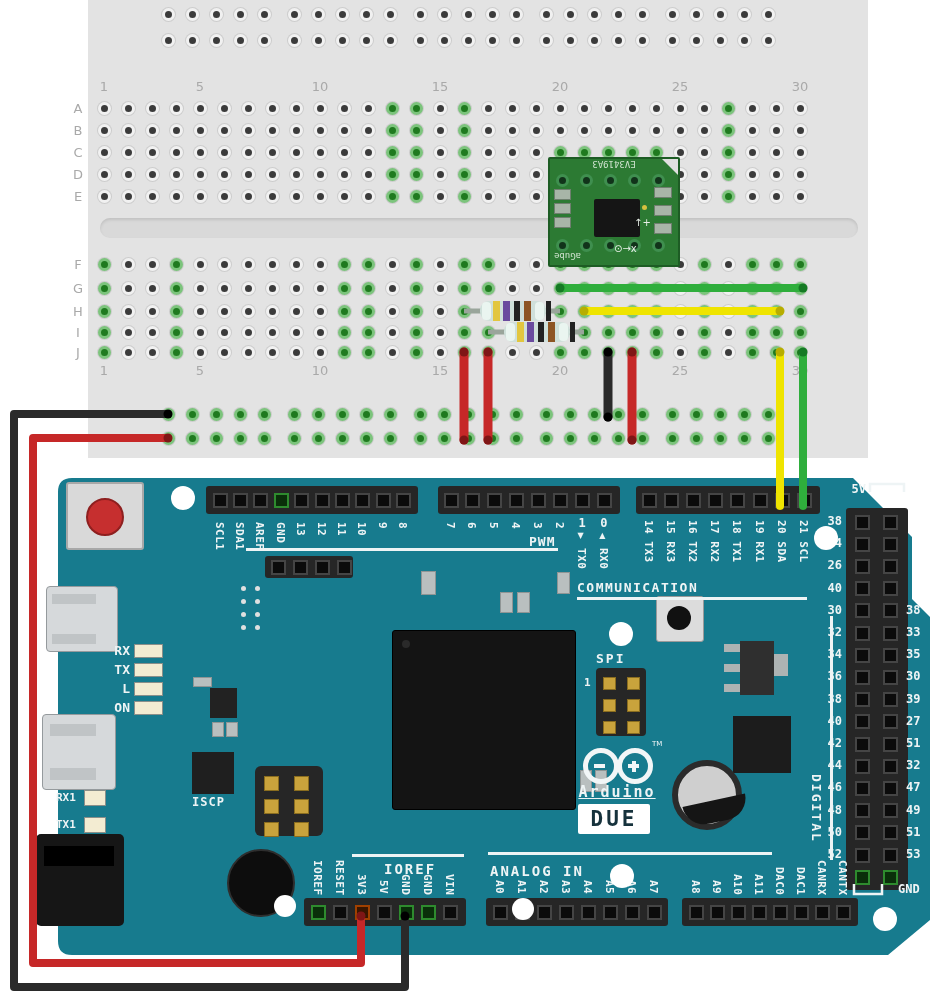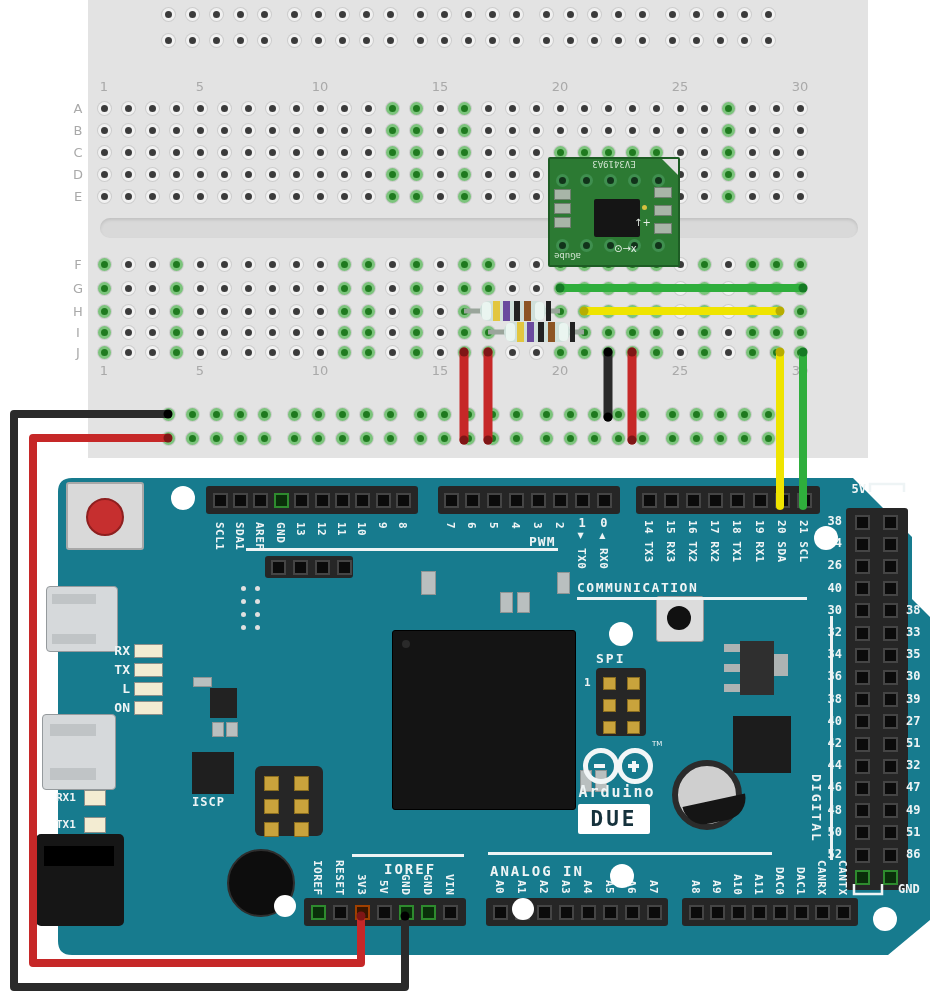--- a/index.html
+++ b/index.html
@@ -574,21 +574,21 @@
       <div class="hlbl abs" style="left: 906px; top: 625px; z-index: 5;">33</div>
       <div class="hlbl abs" style="left: 906px; top: 647.2px; z-index: 5;">35</div>
       <div class="hlbl abs" style="left: 906px; top: 669.4px; z-index: 5;">30</div>
       <div class="hlbl abs" style="left: 906px; top: 691.6px; z-index: 5;">39</div>
       <div class="hlbl abs" style="left: 906px; top: 713.8px; z-index: 5;">27</div>
       <div class="hlbl abs" style="left: 906px; top: 736px; z-index: 5;">51</div>
       <div class="hlbl abs" style="left: 906px; top: 758.2px; z-index: 5;">32</div>
       <div class="hlbl abs" style="left: 906px; top: 780.4px; z-index: 5;">47</div>
       <div class="hlbl abs" style="left: 906px; top: 802.6px; z-index: 5;">49</div>
       <div class="hlbl abs" style="left: 906px; top: 824.8px; z-index: 5;">51</div>
-      <div class="hlbl abs" style="left: 906px; top: 847px; z-index: 5;">86</div>
+      <div class="hlbl abs" style="left: 906px; top: 847px; z-index: 5;">53</div>
       <div class="hlbl abs" style="left: 838px; top: 482px; width: 28px; text-align: right; z-index: 5;">5V</div>
       <div class="hlbl abs" style="left: 898px; top: 882px; z-index: 5;">GND</div>
       <div class="pinlbl abs" style="left: 824px; top: 774px; z-index: 5; font-size: 13px; letter-spacing: 2px;">DIGITAL</div>
       <div class=" abs" style="left: 830px; top: 616px; width: 3px; height: 244px; background: rgb(238, 244, 245); z-index: 5;"></div>
       <div class="strip abs" style="left: 304px; top: 898px; width: 162px; height: 28px; z-index: 4;"></div>
       <div class="strip abs" style="left: 486px; top: 898px; width: 182px; height: 28px; z-index: 4;"></div>
       <div class="strip abs" style="left: 682px; top: 898px; width: 176px; height: 28px; z-index: 4;"></div>
       <div class="sock abs" style="left: 310.5px; top: 904.5px; z-index: 5; border-color: rgb(46, 139, 46); background: rgb(10, 47, 10);"></div>
       <div class="pinlbl abs" style="left: 323.5px; top: 860px; z-index: 5; font-size: 11px;">IOREF</div>
       <div class="sock abs" style="left: 332.5px; top: 904.5px; z-index: 5;"></div>
@@ -714,21 +714,21 @@
       <div class=" abs" style="left: 626.5px; top: 698.5px; width: 11px; height: 11px; background: rgb(201, 163, 60); border: 1px solid rgb(138, 109, 31); z-index: 5;"></div>
       <div class=" abs" style="left: 626.5px; top: 720.5px; width: 11px; height: 11px; background: rgb(201, 163, 60); border: 1px solid rgb(138, 109, 31); z-index: 5;"></div>
       <div class="hlbl abs" style="left: 596px; top: 651px; z-index: 5; font-size: 13px; letter-spacing: 2px;">SPI</div>
       <div class="hlbl abs" style="left: 584px; top: 676px; z-index: 5; font-size: 11px;">1</div>
       <div class=" abs" style="left: 583px; top: 748px; width: 26px; height: 26px; border: 5px solid rgb(242, 246, 247); border-radius: 50%; z-index: 5;"></div>
       <div class=" abs" style="left: 617px; top: 748px; width: 26px; height: 26px; border: 5px solid rgb(242, 246, 247); border-radius: 50%; z-index: 5;"></div>
       <div class=" abs" style="left: 594px; top: 764px; width: 11px; height: 4px; background: rgb(242, 246, 247); z-index: 5;"></div>
       <div class=" abs" style="left: 628px; top: 764px; width: 11px; height: 4px; background: rgb(242, 246, 247); z-index: 5;"></div>
       <div class=" abs" style="left: 631.5px; top: 760.5px; width: 4px; height: 11px; background: rgb(242, 246, 247); z-index: 5;"></div>
       <div class=" abs" style="left: 652px; top: 740px; color: rgb(242, 246, 247); font: 7px &quot;DejaVu Sans&quot;, sans-serif; z-index: 5;">TM</div>
-      <div class="hlbl abs" style="left: 578px; top: 783px; width: 78px; text-align: center; z-index: 5; font-size: 15px; letter-spacing: 2px;">Arduino</div>
+      <div class="hlbl abs" style="left: 578px; top: 783px; width: 78px; text-align: center; z-index: 5; font-size: 15px; letter-spacing: 2px; text-decoration: underline;">Arduino</div>
       <div class=" abs" style="left: 578px; top: 804px; width: 72px; height: 30px; background: rgb(255, 255, 255); border-radius: 2px; z-index: 5;"></div>
       <div class=" abs" style="left: 578px; top: 807px; width: 72px; text-align: center; color: rgb(22, 50, 60); font: bold 21px &quot;DejaVu Sans Mono&quot;, monospace; letter-spacing: 3px; z-index: 5;">DUE</div>
       <div class="mhole abs" style="left: 171px; top: 486px; width: 24px; height: 24px; z-index: 5;"></div>
       <div class="mhole abs" style="left: 814px; top: 526px; width: 24px; height: 24px; z-index: 5;"></div>
       <div class="mhole abs" style="left: 609px; top: 622px; width: 24px; height: 24px; z-index: 5;"></div>
       <div class="mhole abs" style="left: 610px; top: 864px; width: 24px; height: 24px; z-index: 5;"></div>
       <div class="mhole abs" style="left: 274px; top: 895px; width: 22px; height: 22px; z-index: 5;"></div>
       <div class="mhole abs" style="left: 512px; top: 898px; width: 22px; height: 22px; z-index: 5;"></div>
       <div class="mhole abs" style="left: 873px; top: 907px; width: 24px; height: 24px; z-index: 5;"></div>
     </div>

